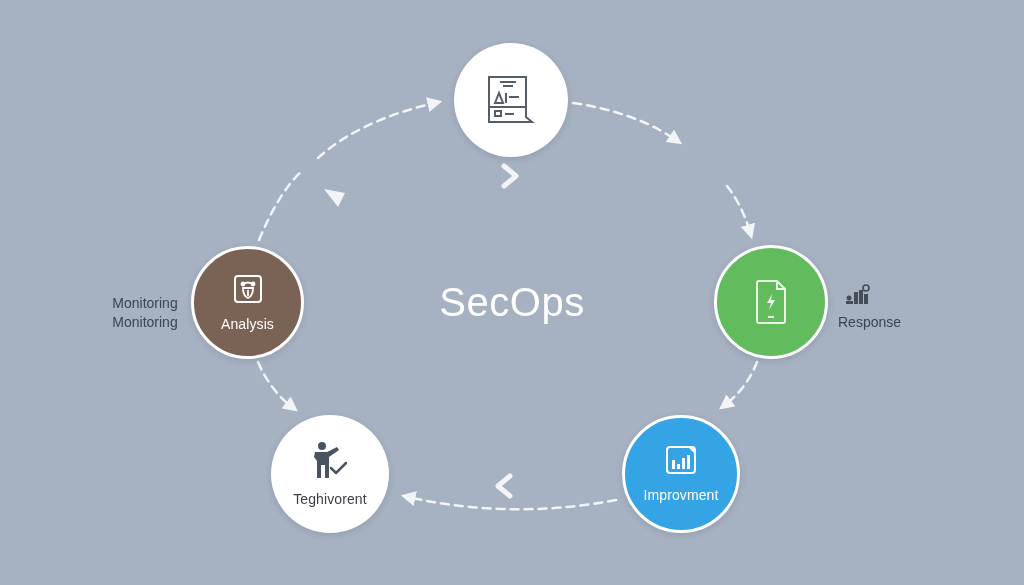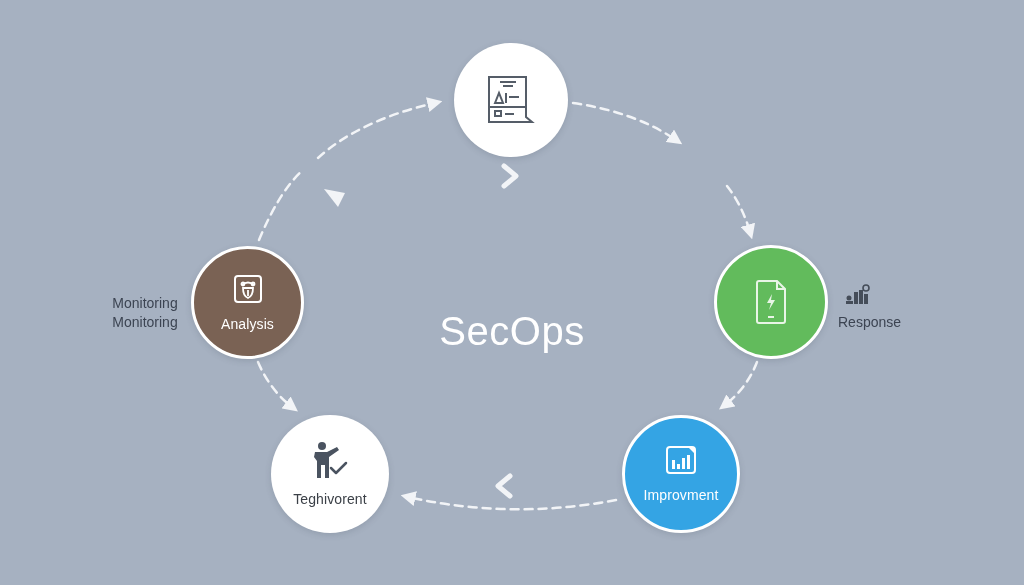--- a/index.html
+++ b/index.html
@@ -22,21 +22,21 @@
   .n-top { left:454px; top:43px; width:114px; height:114px; background:#ffffff; }
   .n-analysis { left:191px; top:246px; width:113px; height:113px; background:#7a6254; border:3px solid #ffffff; }
   .n-analysis .label { color:#ffffff; }
   .n-response { left:714px; top:245px; width:114px; height:114px; background:#62bb5c; border:3px solid #ffffff; }
   .n-tegh { left:271px; top:415px; width:118px; height:118px; background:#ffffff; }
   .n-tegh .label { color:#3b4047; }
   .n-improv { left:622px; top:415px; width:118px; height:118px; background:#34a4e4; border:3px solid #ffffff; }
   .n-improv .label { color:#ffffff; }
   .title {
     position:absolute; left:0; width:1024px; top:280px; text-align:center;
-    font-size:40px; color:#ffffff; letter-spacing:0.5px;margin-top:29px;
+    font-size:40px; color:#ffffff; letter-spacing:0.5px;
   }
   .side-label { position:absolute; font-size:14px; color:#3c4452; line-height:19px;text-align:right; }
   .mon { left:108px; top:294px; text-align:center; width:74px; }
   .resp { left:838px; top:313px; }
   .resp-icon { position:absolute; left:845px; top:284px; }
 </style>
 </head>
 <body>
 
 <div class="stage">

